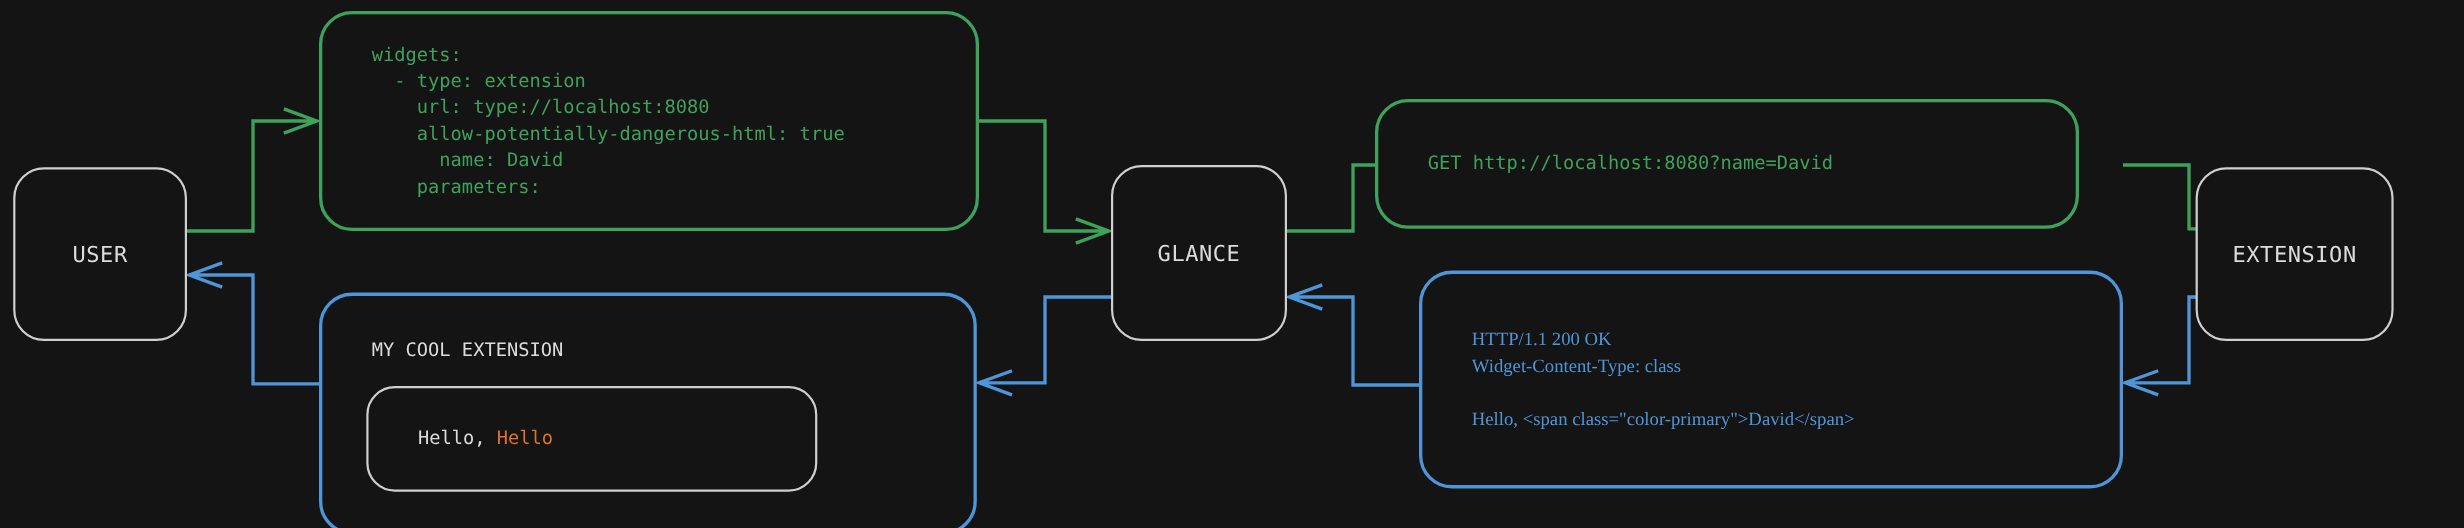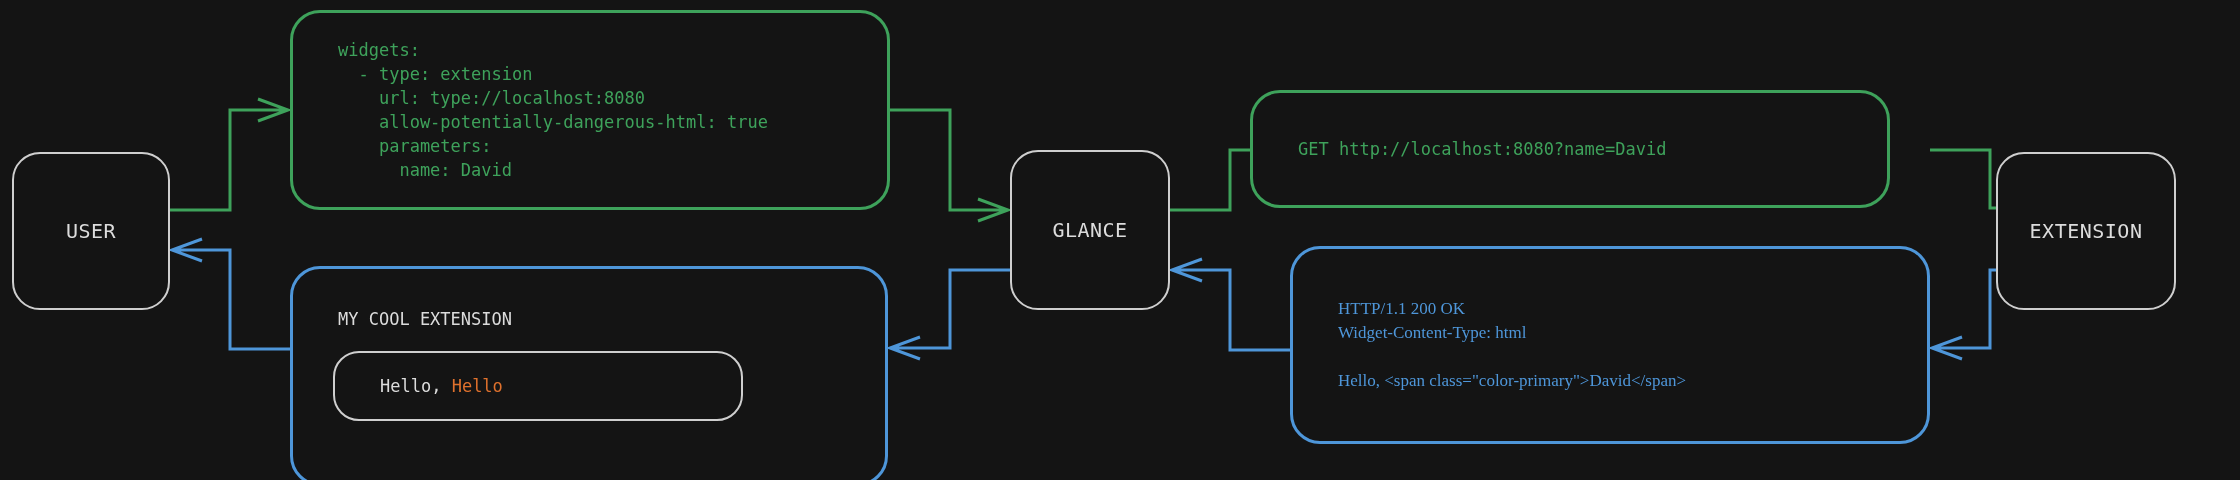--- a/index.html
+++ b/index.html
@@ -80,21 +80,21 @@
   .widget-title {
     position: absolute;
     left: 45px; top: 38px;
     color: var(--text_gray);
     font-size: 17px;
     line-height: 24px;
     white-space: pre;
   }
   .hello-box {
     position: absolute;
-    left: 40px; top: 82px; width: 410px; height: 70px;
+    left: 40px; top: 82px; width: 410px; height: 96px;
     border: 2px solid var(--border_gray);
     border-radius: 26px;
     display: flex;
     align-items: center;
     padding-left: 45px;
     font-size: 17px;
   }
   .hello-prefix { color: var(--text_gray); white-space: pre; }
   .hello-name   { color: var(--orange); white-space: pre; }
 </style>
@@ -124,31 +124,31 @@
   </div>
   <div class="node node-extension">
     <span>EXTENSION</span>
   </div>
 
   <div class="codebox green-box box-config">
     <div class="code-line">widgets:</div>
     <div class="code-line">  - type: extension</div>
     <div class="code-line">    url: type://localhost:8080</div>
     <div class="code-line">    allow-potentially-dangerous-html: true</div>
+    <div class="code-line">      name: David</div>
     <div class="code-line">    parameters:</div>
-    <div class="code-line">      name: David</div>
   </div>
 
   <div class="codebox green-box box-request">
     <div class="code-line">GET http://localhost:8080?name=David</div>
   </div>
 
   <div class="codebox blue-box box-response">
     <div class="code-line">HTTP/1.1 200 OK</div>
-    <div class="code-line">Widget-Content-Type: html</div>
+    <div class="code-line">Widget-Content-Type: class</div>
     <div class="code-line"></div>
     <div class="code-line">Hello, &lt;span class="color-primary"&gt;David&lt;/span&gt;</div>
   </div>
 
   <div class="box-widget">
     <div class="widget-title">MY COOL EXTENSION</div>
     <div class="hello-box">
       <span class="hello-prefix">Hello, </span>
         <span class="hello-name">Hello</span>
     </div>

